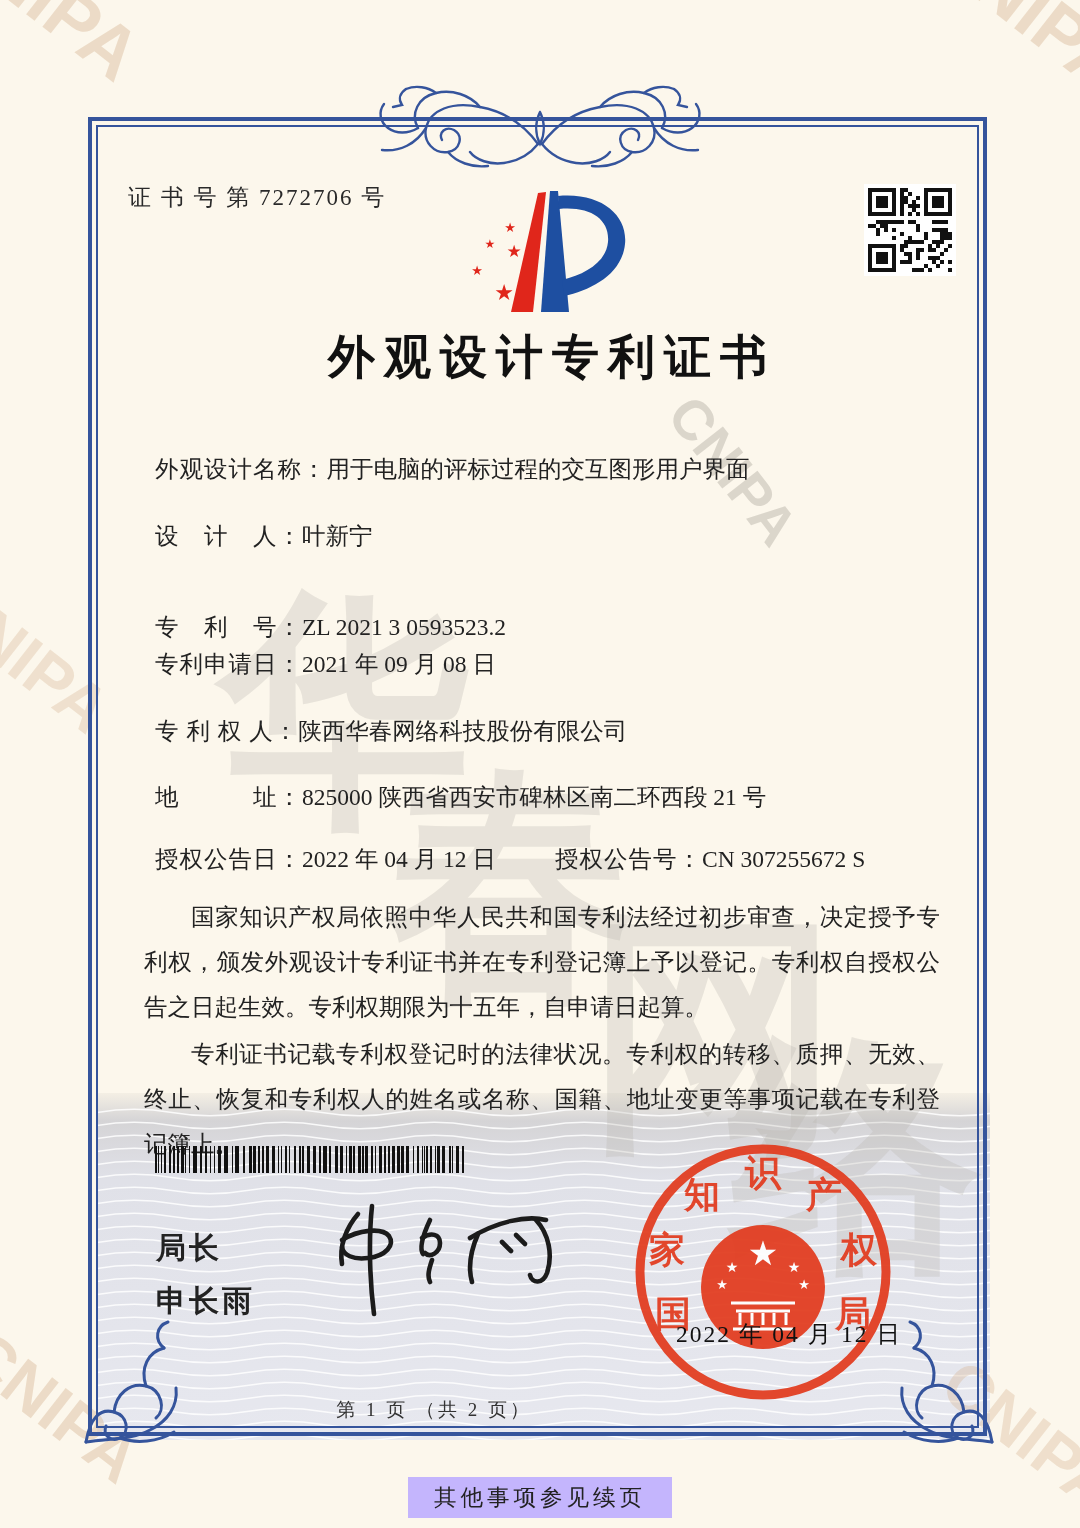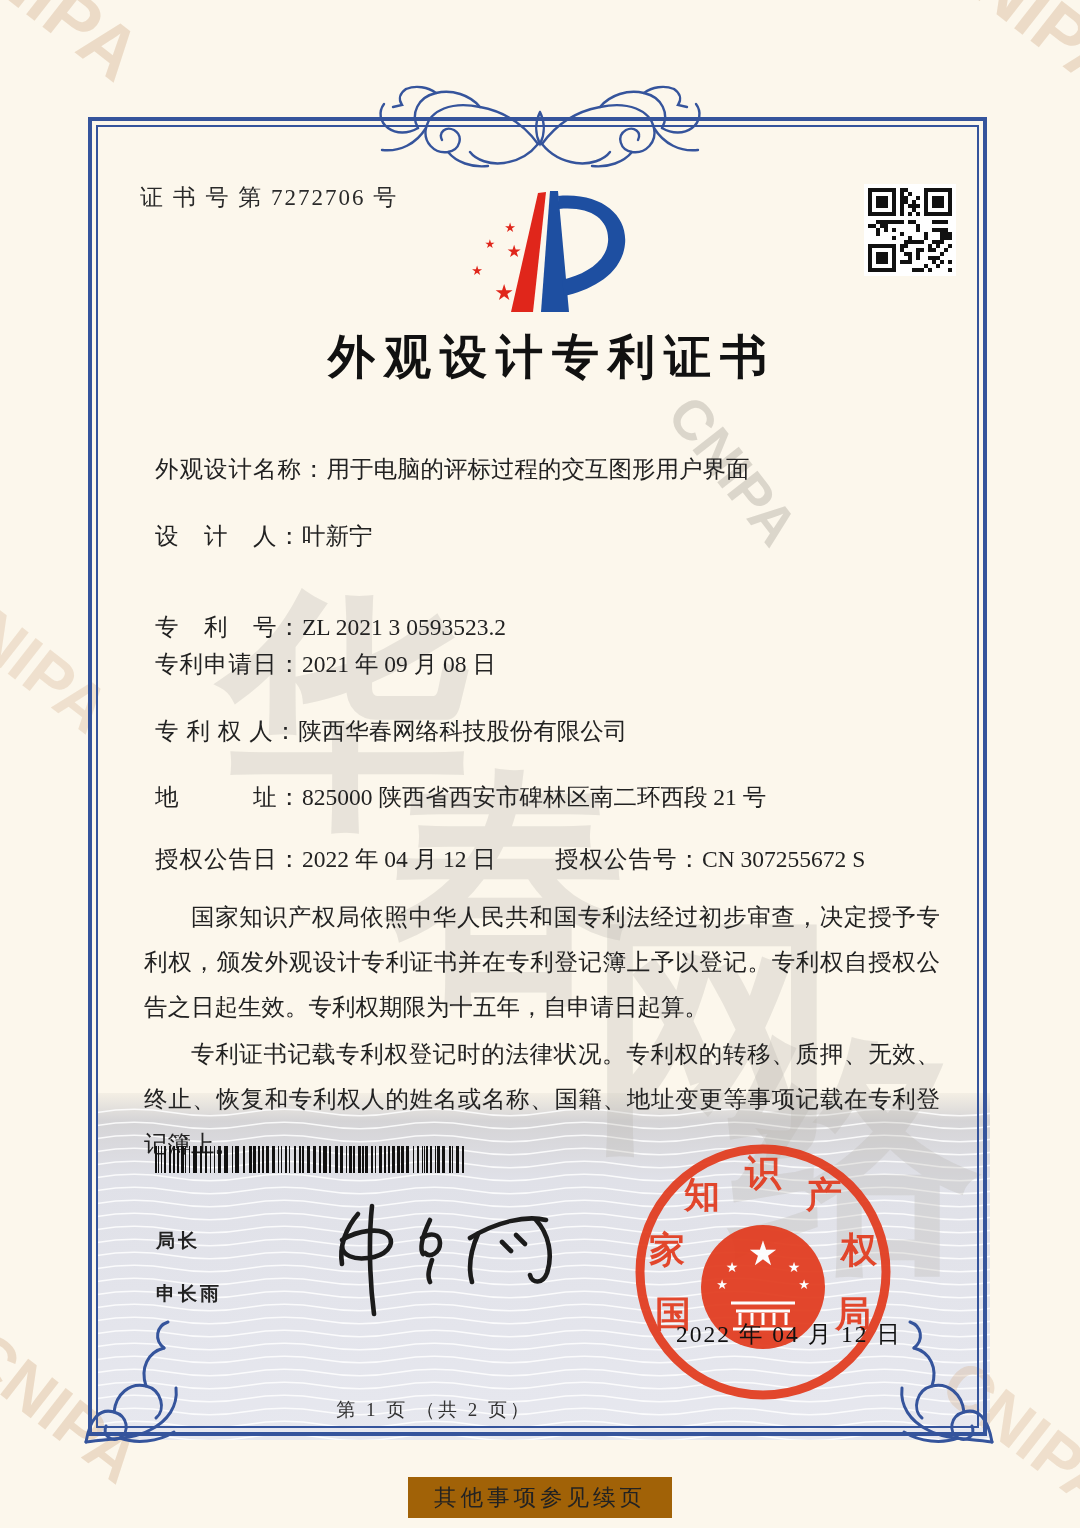--- a/index.html
+++ b/index.html
@@ -20,36 +20,36 @@
   
   .waveband{position:absolute;left:97px;top:1093px;width:893px;height:347px;z-index:1;}
   
   .frame{position:absolute;left:88px;top:117px;width:899px;height:1319px;
       border:4px solid #35549c;z-index:3;pointer-events:none;box-sizing:border-box;}
   .frame-inner{position:absolute;left:4px;top:4px;right:4px;bottom:4px;
       border:2px solid #35549c;}
   .ornament{z-index:4;pointer-events:none;}
   
   .content{position:absolute;inset:0;z-index:5;}
-  .cert-no{position:absolute;left:140px;top:182px;font-size:23px;letter-spacing:2px;color:#2a2a2a;font-family:Liberation Serif, serif;}
+  .cert-no{position:absolute;left:128px;top:182px;font-size:23px;letter-spacing:2px;color:#2a2a2a;font-family:Liberation Serif, serif;}
   .doc-title{position:absolute;left:12px;top:326px;width:1080px;text-align:center;
       font-size:47px;font-weight:bold;letter-spacing:9px;color:#111;}
   .frow{position:absolute;left:155px;font-size:23.5px;color:#222;white-space:nowrap;}
   .frow .lbl{letter-spacing:1px;}
   .legal{position:absolute;left:142px;width:800px;font-size:23.5px;line-height:45px;
       text-align:justify;color:#222;}
   .legal p{margin:2px;text-indent:2em;}
-  .officer{position:absolute;left:156px;font-size:19px;font-weight:600;
+  .officer{position:absolute;left:156px;font-size:30px;font-weight:600;
       font-family:"Liberation Sans","DejaVu Sans",sans-serif;color:#222;letter-spacing:3px;}
   .seal-date{position:absolute;left:676px;top:1318px;font-size:23.5px;letter-spacing:2px;
       color:#111;z-index:7;}
   .page-info{position:absolute;left:0;top:1397px;width:868px;text-align:center;
       font-size:19px;letter-spacing:3px;color:#333;z-index:6;}
   .cont-note{position:absolute;left:50%;top:1477px;transform:translateX(-50%);
-      background:#a16207;padding:5px 26px;font-size:22.5px;letter-spacing:4px;color:#222;z-index:6;}
+      background:#c4b5fd;padding:5px 26px;font-size:22.5px;letter-spacing:4px;color:#222;z-index:6;}
   .qr-box{position:absolute;left:864px;top:184px;width:92px;height:92px;background:#fff;z-index:5;}
   .seal-svg{position:absolute;left:628px;top:1137px;z-index:6;opacity:.93;}
   .sig-svg{position:absolute;left:306px;top:1192px;z-index:6;}
   .barcode-svg{position:absolute;left:155px;top:1146px;z-index:6;}
   .logo-svg{position:absolute;left:450px;top:176px;z-index:5;}
 </style>
 </head>
 <body>
 
 <svg class="waveband" width="893" height="347" viewBox="0 0 893 347" preserveAspectRatio="none">

